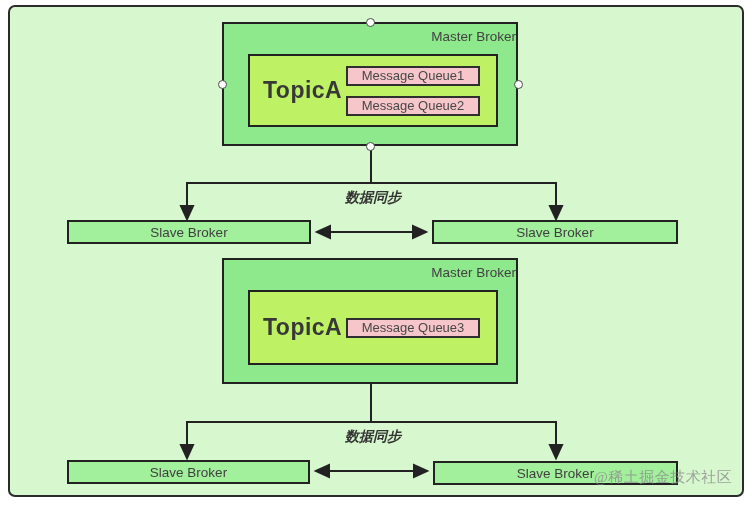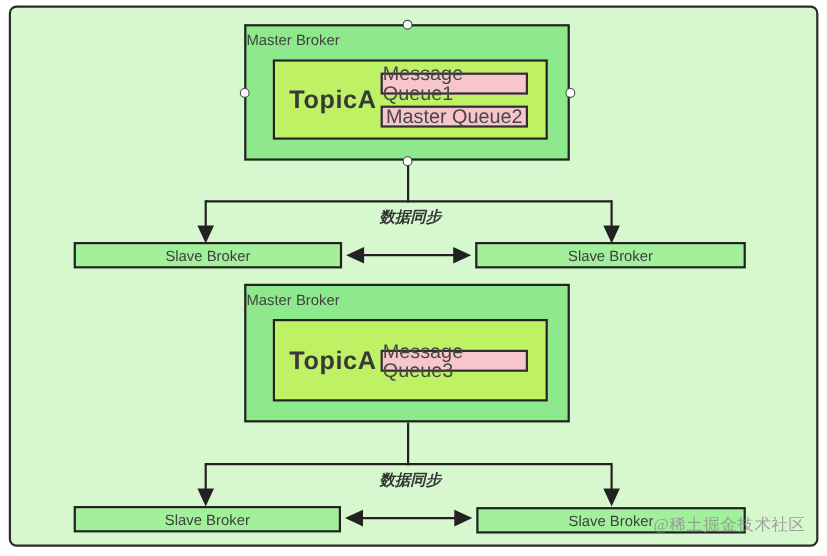--- a/index.html
+++ b/index.html
@@ -20,21 +20,21 @@
   }
   .master {
     position: absolute; width: 296px;
     background: #8ee88c;
     border: 2px solid #222222;
   }
   .master-1 { left: 222px; top: 22px; height: 124px; }
   .master-2 { left: 222px; top: 258px; height: 126px; }
   .master-label {
     position: absolute; left: 0; right: 0; top: 5px;
-    text-align: left; font-size: 13.5px; color: #424242;
+    text-align: right; font-size: 13.5px; color: #424242;
   }
   .topic-box {
     position: absolute; left: 24px; width: 250px;
     background: #bef264;
     border: 2px solid #222222;
     display: flex; align-items: center;
   }
   .topic-1 { top: 30px; height: 73px; }
   .topic-2 { top: 30px; height: 75px; }
   .topic-label {
@@ -42,21 +42,21 @@
     margin-left: 13px; letter-spacing: 0.5px;
   }
   .queue-col {
     position: absolute; right: 16px; top: 0; bottom: 0;
     display: flex; flex-direction: column; justify-content: center; gap: 10px;
   }
   .queue {
     width: 134px; height: 20px;
     background: #f7c6ca;
     border: 2px solid #2f2f2f;
-    font-size: 18px; color: #474747;
+    font-size: 13px; color: #474747;
     display: flex; align-items: center; justify-content: center;
     line-height: 1;
   }
   .handle {
     position: absolute; width: 9px; height: 9px;
     background: #ffffff; border: 1.2px solid #4a4a4a; border-radius: 50%;
   }
   .slave {
     position: absolute; height: 24px;
     background: #a2f09c;
@@ -110,21 +110,21 @@
       <polygon points="427,471 414,465 414,477"></polygon>
     </g>
   </svg>
 
   <div class="master master-1">
     <div class="master-label">Master Broker</div>
     <div class="topic-box topic-1">
       <span class="topic-label">TopicA</span>
       <div class="queue-col">
         <div class="queue">Message Queue1</div>
-        <div class="queue">Master Queue2</div>
+        <div class="queue">Message Queue2</div>
       </div>
     </div>
   </div>
 
   <div class="handle" style="left:366px; top:17.5px;"></div>
   <div class="handle" style="left:366px; top:141.5px;"></div>
   <div class="handle" style="left:217.5px; top:79.5px;"></div>
   <div class="handle" style="left:513.5px; top:79.5px;"></div>
 
   <div class="sync-label sync-1">数据同步</div>

